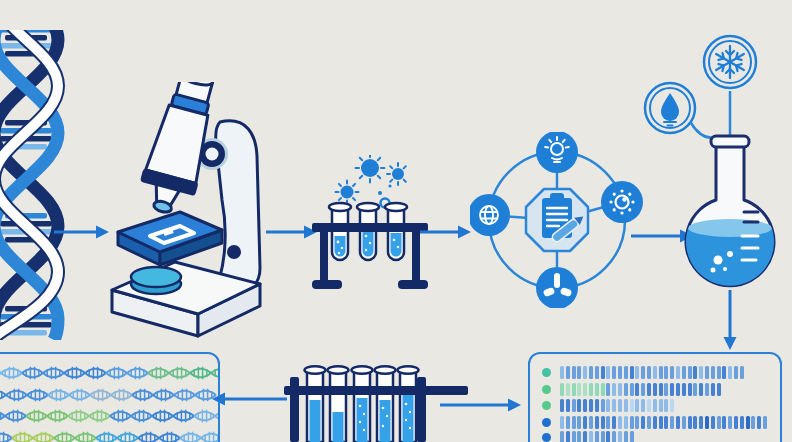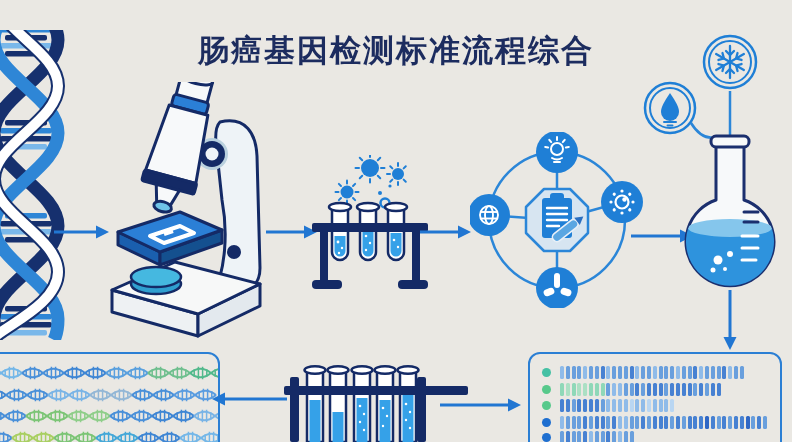--- a/index.html
+++ b/index.html
@@ -22,21 +22,20 @@
   #panel-seq{ left:528px; top:352px; width:250px; height:112px; }
   .seq-row{ position:absolute; left:12px; display:flex; align-items:center; }
   .seq-dot{ width:9px; height:9px; border-radius:50%; margin-right:9px; flex:none; }
   .seq-bar{ width:4px; height:13px; border-radius:1.5px; margin-right:1.8px; flex:none; }
 </style>
 </head>
 <body>
 
 <div id="canvas">
 
-  <div id="title" class="abs">肠癌基因检测标准流程综合</div>
 
   <svg class="abs" style="left:-16px; top:30px;" width="84" height="310" viewBox="0 0 84 310">
 
     <g>
       <rect x="16" y="-3" width="52" height="5.5" rx="2" fill="#2e86d6"></rect>
       <rect x="21" y="5" width="42" height="5.5" rx="2" fill="#16306e"></rect>
       <rect x="16" y="13" width="52" height="5.5" rx="2" fill="#7ab8ea"></rect>
       <rect x="21" y="21" width="42" height="5.5" rx="2" fill="#16306e"></rect>
       <rect x="21" y="90" width="42" height="5.5" rx="2" fill="#16306e"></rect>
       <rect x="16" y="98" width="52" height="5.5" rx="2" fill="#2e86d6"></rect>

